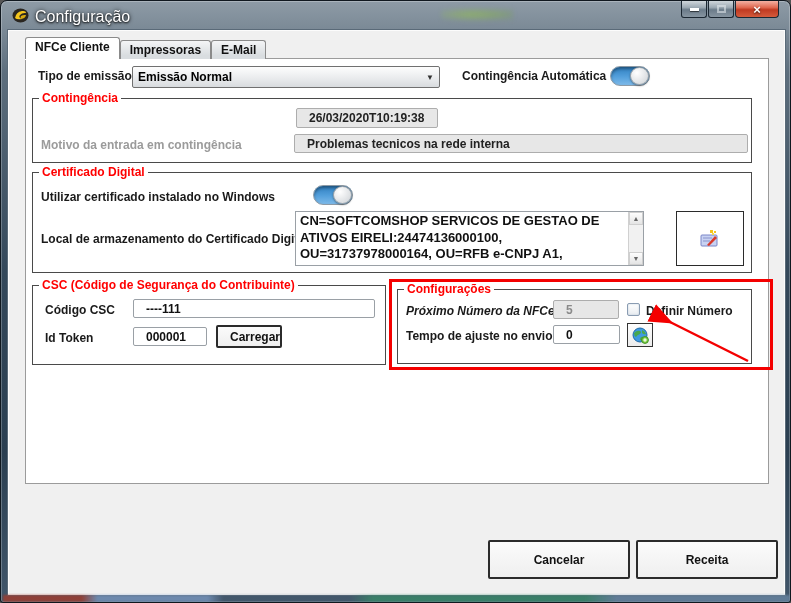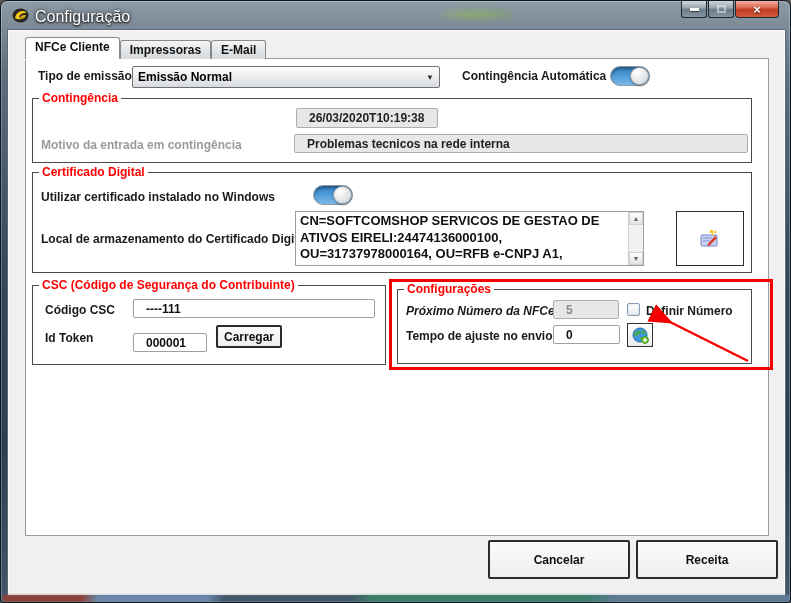--- a/index.html
+++ b/index.html
@@ -45,21 +45,21 @@
     filter:blur(1px); }
 
   
   .tabstrip { position:absolute; left:24px; top:36px; display:flex; align-items:flex-end; height:22px; z-index:5;text-align:center; }
   .tab { border:1px solid #8a8a8a; border-bottom:none; padding:2px 9px 3px 9px;
     font-weight:bold; font-size:12px; color:#111; border-radius:3px 3px 0 0; cursor:default;
     background:linear-gradient(180deg,#f4f5f6,#d9dde0 80%); height:19px; }
   .tab.active { background:#fff; height:22px; position:relative; z-index:6; box-shadow:0 1px 0 #fff; }
 
   
-  .page { position:absolute; left:24px; top:57px; width:744px; height:478px;
+  .page { position:absolute; left:24px; top:57px; width:744px; height:426px;
     background:#fff; border:1px solid #9b9b9b; z-index:4; }
 
   .lbl { position:absolute; font-weight:bold; color:#1a1a1a; font-size:12px; white-space:nowrap; }
   .lbl-gray { position:absolute; font-weight:bold; color:#9b9b9b; font-size:12px; white-space:nowrap; }
 
   .group { position:absolute; border:1px solid #4a4a4a; background:#fff; }
   .group-title { position:absolute; top:-8px; left:6px; background:#fff; padding:0 3px;
     color:#ff0000; font-weight:bold; font-size:12px; white-space:nowrap; }
 
   .tb { position:absolute; border:1px solid #9aa0a6; background:#fff; font-family:"Liberation Sans",sans-serif;
@@ -186,22 +186,22 @@
           <rect x="13" y="4" width="2" height="2" fill="#f7da4a"></rect>
         </svg>
       </div>
     </div>
 
     <div class="group" style="left:6px; top:226px; width:354px; height:80px;">
       <span class="group-title">CSC (Código de Segurança do Contribuinte)</span>
       <span class="lbl" style="left:12px; top:17px;">Código CSC</span>
       <input class="tb" style="left: 100px; top: 13px; width: 242px; height: 19px;" value="----111">
       <span class="lbl" style="left:12px; top:45px;">Id Token</span>
-      <input class="tb" style="left: 100px; top: 41px; width: 74px; height: 19px; margin-top: 6px;" value="000001">
-      <div class="btn" style="left:183px; top:39px; width:66px; height:23px;">
+      <input class="tb" style="left: 100px; top: 41px; width: 74px; height: 19px;" value="000001">
+      <div class="btn" style="left:183px; top:39px; width:66px; height:23px;justify-content:flex-end;">
         <span>Carregar</span>
       </div>
     </div>
 
     <div class="group" style="left:371px; top:230px; width:355px; height:75px;">
       <span class="group-title">Configurações</span>
       <span class="lbl" style="left:8px; top:14px;font-style:italic;">Próximo Número da NFCe</span>
       <input class="tb dis dim" style="left: 155px; top: 10px; width: 66px; height: 19px;" readonly="" value="5">
       <div class="checkbox" style="left:229px; top:13px;"></div>
       <span class="lbl" style="left:248px; top:14px;">Definir Número</span>

